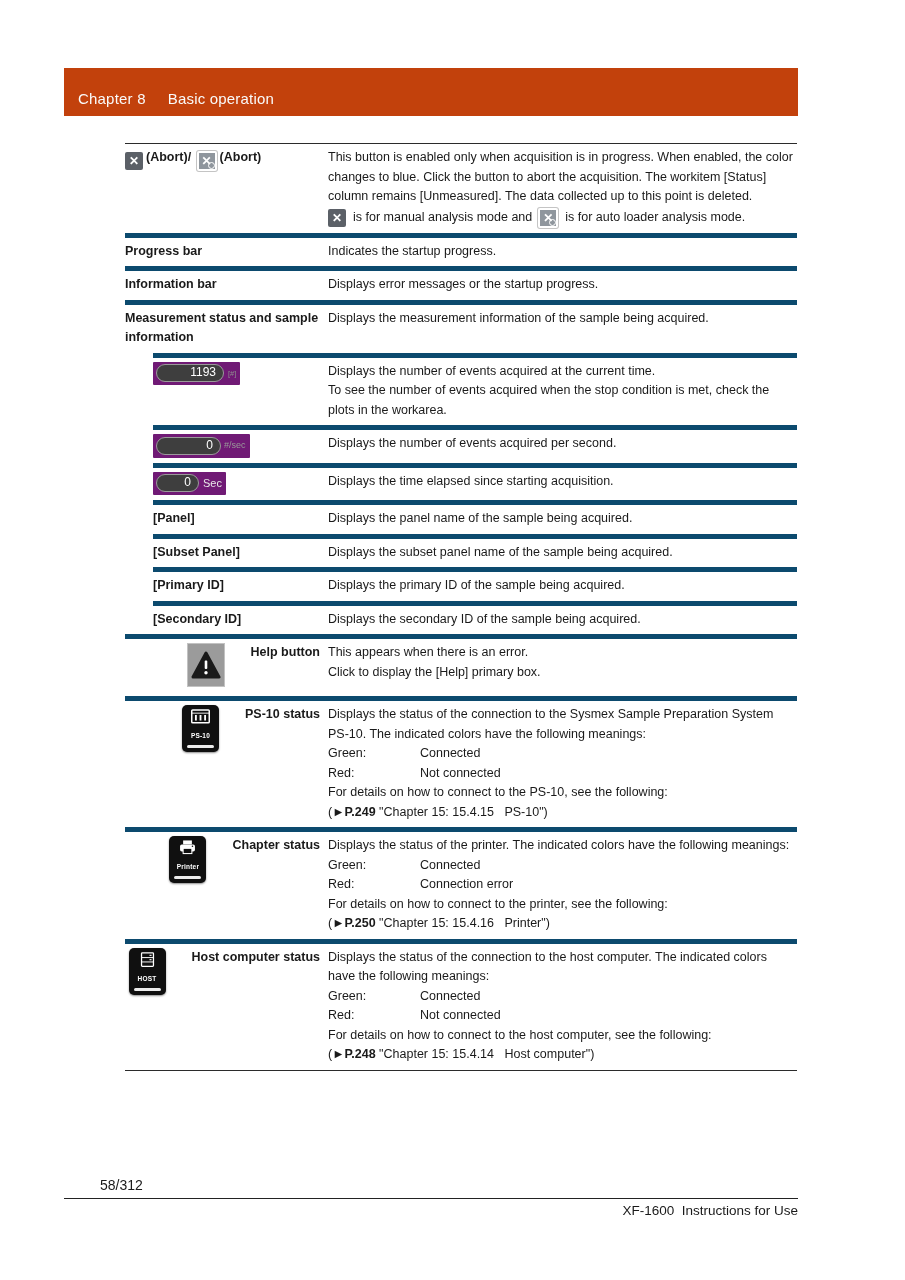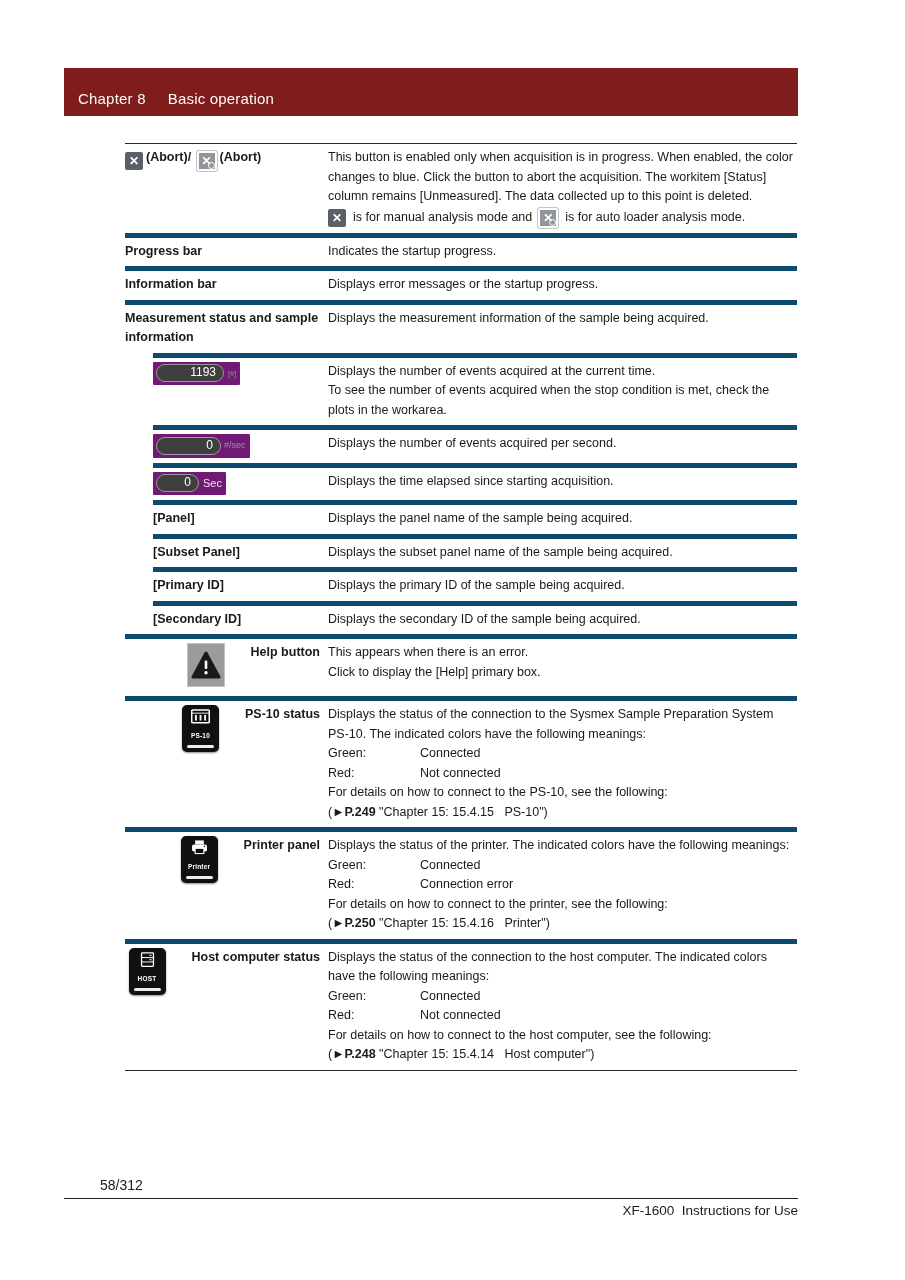--- a/index.html
+++ b/index.html
@@ -4,21 +4,21 @@
 <style>
   html,body{margin:0;padding:0;}
   body{
     width:905px;height:1280px;position:relative;background:#ffffff;
     font-family:"Liberation Sans", sans-serif;color:#1a1a1a;
     -webkit-font-smoothing:antialiased;
   }
   
   .header-bar{
     position:absolute;left:64px;top:68px;width:734px;height:48px;
-    background:#7f1d1d;box-sizing:border-box;
+    background:#c2410c;box-sizing:border-box;
     display:flex;align-items:flex-end;padding:0 0 9px 14px;
     color:#fafafa;font-size:15px;letter-spacing:.2px;
   }
   .header-bar .chapter{margin-right:22px;}
   
   .doc-table{
     position:absolute;left:125px;top:143px;width:672px;
     font-size:12.5px;line-height:19.5px;
   }
   .row{display:flex;border-top:5px solid #0c4a6e;padding:4px 0 5px;box-sizing:border-box;}
@@ -231,21 +231,21 @@
       <span class="dev-icon">
         <svg width="21" height="17" viewBox="0 0 21 17">
           <rect x="5.5" y="0.5" width="10" height="4.5" fill="#ffffff"></rect>
           <rect x="2" y="5" width="17" height="8" rx="2" fill="#ffffff"></rect>
           <rect x="5.5" y="9.5" width="10" height="6" fill="#101010" stroke="#ffffff" stroke-width="1.2"></rect>
           <circle cx="16.2" cy="7.2" r="0.9" fill="#101010"></circle>
         </svg>
         <span class="dev-label">Printer</span>
         <span class="dev-bar"></span>
       </span>
-      <span>Printer panel</span>
+      <span>Chapter status</span>
     </div>
     <div class="desc-col">
       <div>Displays the status of the printer. The indicated colors have the following meanings:</div>
       <div class="kv">
         <span class="k">Green:</span>
         <span>Connected</span>
       </div>
       <div class="kv">
         <span class="k">Red:</span>
         <span>Connection error</span>

